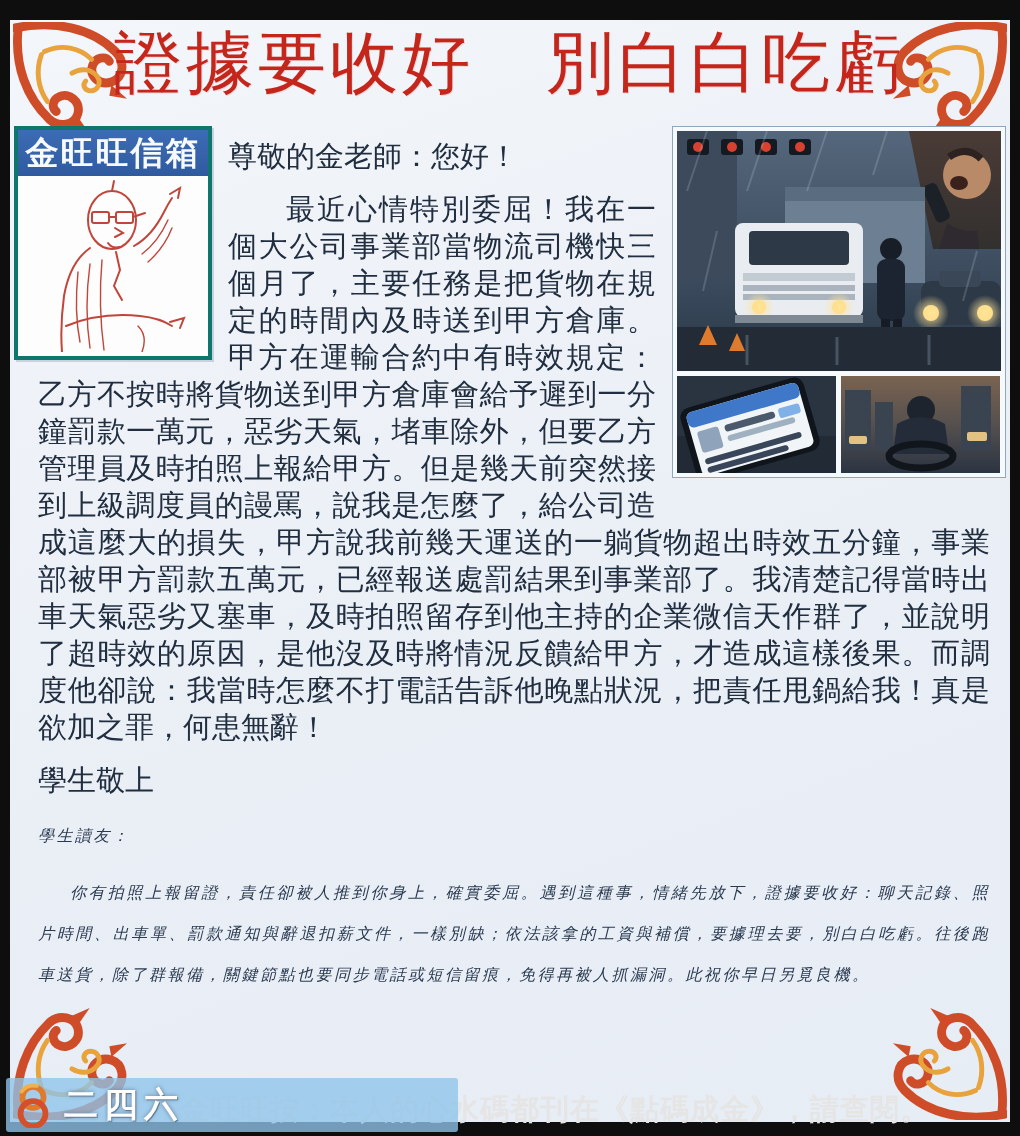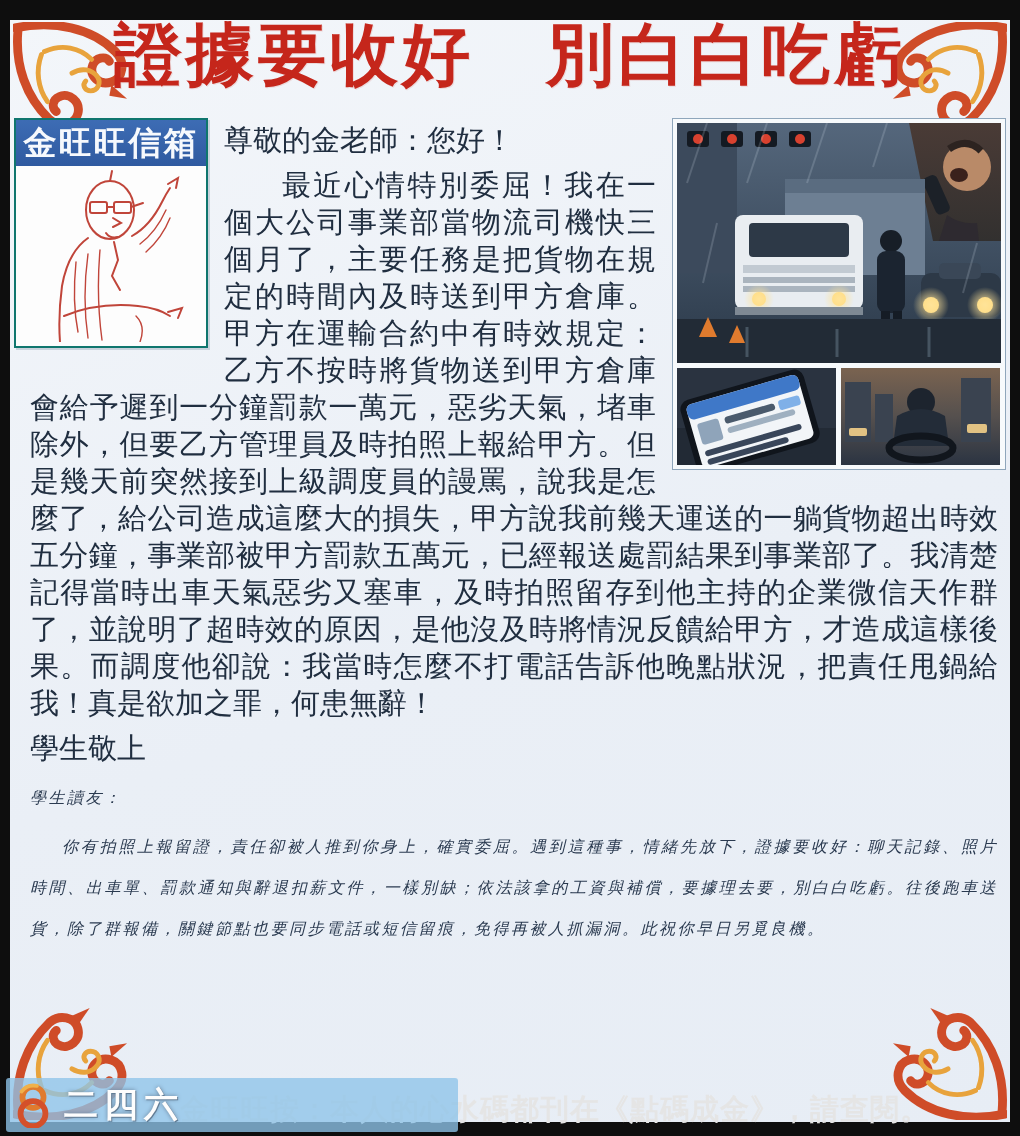--- a/index.html
+++ b/index.html
@@ -7,40 +7,40 @@
   .sheet{position:relative;width:1020px;height:1136px;background:#0e0e0e;overflow:hidden;}
   .paper{position:absolute;top:20px;left:10px;right:10px;bottom:14px;
          background:linear-gradient(160deg,#f3f6fa 0%,#eaeff6 55%,#e7edf5 100%);}
   
   .corner{position:absolute;width:118px;height:118px;z-index:2;pointer-events:none;}
   .corner.tl{top:22px;left:13px;}
   .corner.tr{top:22px;right:13px;transform:scaleX(-1);}
   .corner.bl{bottom:16px;left:13px;transform:scaleY(-1);z-index:1;}
   .corner.br{bottom:16px;right:13px;transform:scale(-1,-1);}
   
-  .title{position:relative;z-index:3;text-align:center;padding-top:10px;height:104px;
-         font-size:68px;font-weight:bold;color:#c5261b;letter-spacing:4px;
+  .title{position:relative;z-index:3;text-align:center;padding-top:18px;height:104px;
+         font-size:68px;font-weight:normal;color:#c5261b;letter-spacing:4px;
          text-shadow:1px 1px 0 #d9726a33;white-space:nowrap;}
   
   .content{position:relative;z-index:3;padding:0 14px;height:944px;overflow:hidden;
            font-size:29px;line-height:37px;color:#202e40;text-align:justify;}
   
   .mailbox{float:left;width:190px;height:226px;margin:4px 16px 8px 0;background:#fdfdfd;
-           border:2px solid #0f766e;box-shadow:2px 2px 0 #c9d2dc;}
+           border:4px solid #0f766e;box-shadow:2px 2px 0 #c9d2dc;}
   .mailbox-banner{height:46px;background:linear-gradient(#3d6cb4,#2f5aa0);color:#f6f9fd;
            font-family:"Liberation Sans","DejaVu Sans",sans-serif;font-weight:bold;
            font-size:33px;line-height:46px;text-align:center;letter-spacing:2px;}
   .mailbox-art{display:block;width:100%;height:176px;}
   
   .illustration{float:right;width:334px;height:352px;margin:4px 0 10px 16px;background:#f7fafc;
            border:1px solid #8fa6bb;padding:4px;box-sizing:border-box;}
   .illo-top{display:block;width:324px;height:240px;}
   .illo-row{margin-top:5px;display:flex;gap:5px;}
   .illo-small{display:block;width:159px;height:97px;}
-  p{margin:8px;padding-left:8px;}
+  p{margin:16px;padding-left:8px;}
   .indent{text-indent:2em;}
   .sig-line{text-align:left;padding-right:70px;margin-top:6px;}
   
   .reply{margin-top:10px;font-style:italic;color:#2a3a50;font-size:16px;line-height:41px;
          letter-spacing:2.5px;}
   .reply .salutation{font-style:italic;}
   
   .footer-note{position:absolute;z-index:4;left:180px;bottom:6px;font-size:29px;font-weight:600;
          color:#e5e5e5;letter-spacing:1px;white-space:nowrap;}
   

